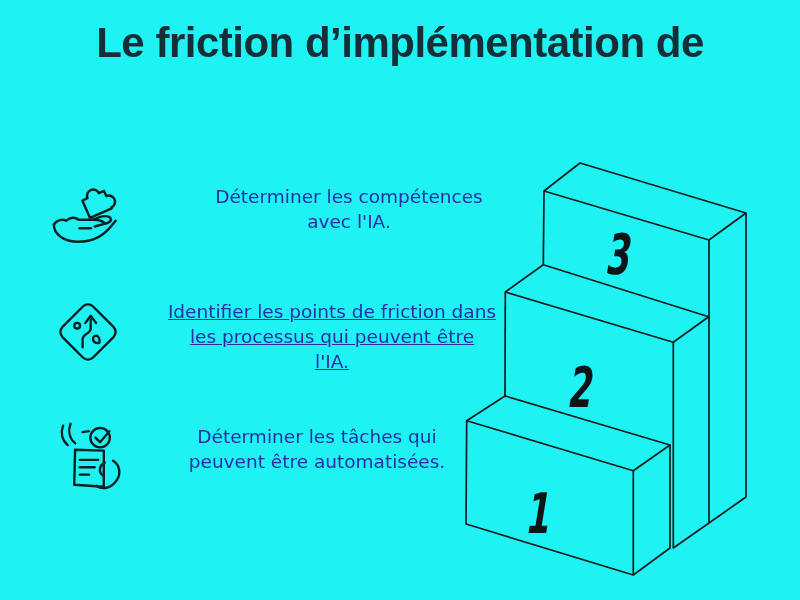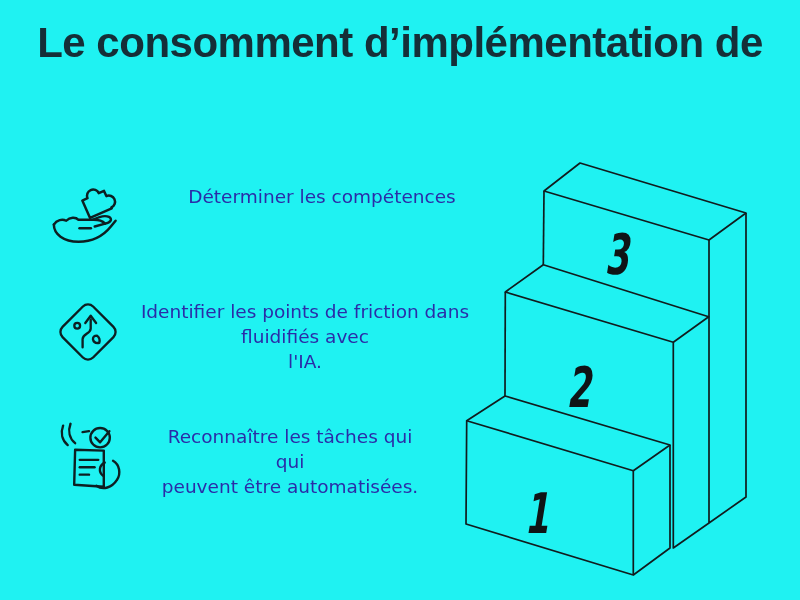--- a/index.html
+++ b/index.html
@@ -23,24 +23,25 @@
     color:#152f38;
     margin:0;
   }
   .item-text{
     position:absolute;
     text-align:center;
     font-size:18.5px;
     line-height:25px;
     color:#2b2ca8;
     font-weight:normal;
+    margin-left:27px;
   }
   .item-text span{display:block;}
   .txt-1{left:140px;top:184px;width:364px;}
-  .txt-2{left:118px;top:299px;width:374px;}
+  .txt-2{left:118px;top:299px;width:374px;text-decoration:underline;}
   .txt-3{left:103px;top:424px;width:374px;}
   .icon{position:absolute;}
   .icon svg{display:block;width:100%;height:100%;}
   .icon-1{left:50px;top:178px;width:78px;height:76px;}
   .icon-2{left:52px;top:296px;width:72px;height:72px;}
   .icon-3{left:52px;top:420px;width:74px;height:76px;}
   .stairs{
     position:absolute;
     left:440px;top:150px;
     width:360px;height:440px;
@@ -56,67 +57,67 @@
   }
   .num-3{left:620px;top:257px;}
   .num-2{left:582px;top:390px;}
   .num-1{left:540px;top:516px;}
 </style>
 </head>
 <body>
 
 <div class="canvas">
 
-  <h1 class="title"><span>Le consomment d’implémentation de</span><br></h1>
+  <h1 class="title"><span>Le friction d’implémentation de</span><br></h1>
 
   <div class="icon icon-1">
     <svg viewBox="0 0 80 80" fill="none" stroke="#0d1f22" stroke-width="2.6" stroke-linecap="round" stroke-linejoin="round">
       <path d="M24,48 L24,28 L30,28 A6.5,6.5 0 1 1 43,28 L49,28 L49,34 A6.5,6.5 0 1 1 49,47 L49,48 Z" transform="translate(12,-10) rotate(-24 36 38)"></path>
       <path d="M3,49 C6,44 12,43 16,45 C20,41 26,41 29,44 L45,44 C51,44 55,46 57,48"></path>
       <path d="M44,44 C50,41 57,39 61,41 C65,43 63,47 57,48 L46,51"></path>
       <path d="M3,49 C3,59 13,67 29,67 C43,67 55,61 63,51 L68,45"></path>
       <path d="M30,53 L42,53"></path>
     </svg>
   </div>
   <div class="item-text txt-1">
     <span>Déterminer les compétences</span>
+    <span>avec l'IA.</span>
   </div>
 
   <div class="icon icon-2">
     <svg viewBox="0 0 80 80" fill="none" stroke="#0d1f22" stroke-width="2.6" stroke-linecap="round" stroke-linejoin="round">
       <rect x="16" y="16" width="48" height="48" rx="8" transform="rotate(45 40 40)"></rect>
       <path d="M34,57 L34,48 C34,42 43,42 43,36 L43,26"></path>
       <path d="M37,30 L43,22 L49,30"></path>
       <circle cx="28" cy="33" r="3.2"></circle>
       <path d="M50,44 q4,3 2.5,8 q-6,1 -7,-4 q0,-4 4.5,-4 z"></path>
     </svg>
   </div>
   <div class="item-text txt-2">
     <span>Identifier les points de friction dans</span>
-    <span>fluidifiés avec</span>
+    <span>les processus qui peuvent être</span>
     <span>l'IA.</span>
   </div>
 
   <div class="icon icon-3">
     <svg viewBox="0 0 80 80" fill="none" stroke="#0d1f22" stroke-width="2.6" stroke-linecap="round" stroke-linejoin="round">
       <path d="M25,31 L56,32 L56,71 L24,69 Z"></path>
       <path d="M30,42 L50,42"></path>
       <path d="M30,50 L46,50"></path>
       <path d="M30,58 L40,58"></path>
       <circle cx="52" cy="18" r="10.5"></circle>
       <path d="M47,18 L52,23 L62,11"></path>
       <path d="M33,12 L40,11"></path>
       <path d="M12,5 C9,13 11,21 17,26 M20,3 C17,11 19,19 25,24"></path>
       <path d="M66,43 C73,47 75,57 70,64 C65,72 55,75 48,70"></path>
       <path d="M57,45 C51,48 50,55 55,59"></path>
     </svg>
   </div>
   <div class="item-text txt-3">
-    <span>Reconnaître les tâches qui</span>
-    <span>qui</span>
+    <span>Déterminer les tâches qui</span>
     <span>peuvent être automatisées.</span>
   </div>
 
   <div class="stairs">
     <svg viewBox="440 150 360 440" width="360" height="440" fill="none" stroke="#111c1e" stroke-width="1.7" stroke-linejoin="round">
 
       <path d="M544,191 L580,163 L746,213 L709,240 Z"></path>
       <path d="M544,191 L543.3,264.7"></path>
       <path d="M709,240 L709,523 L746,497 L746,213"></path>
 

